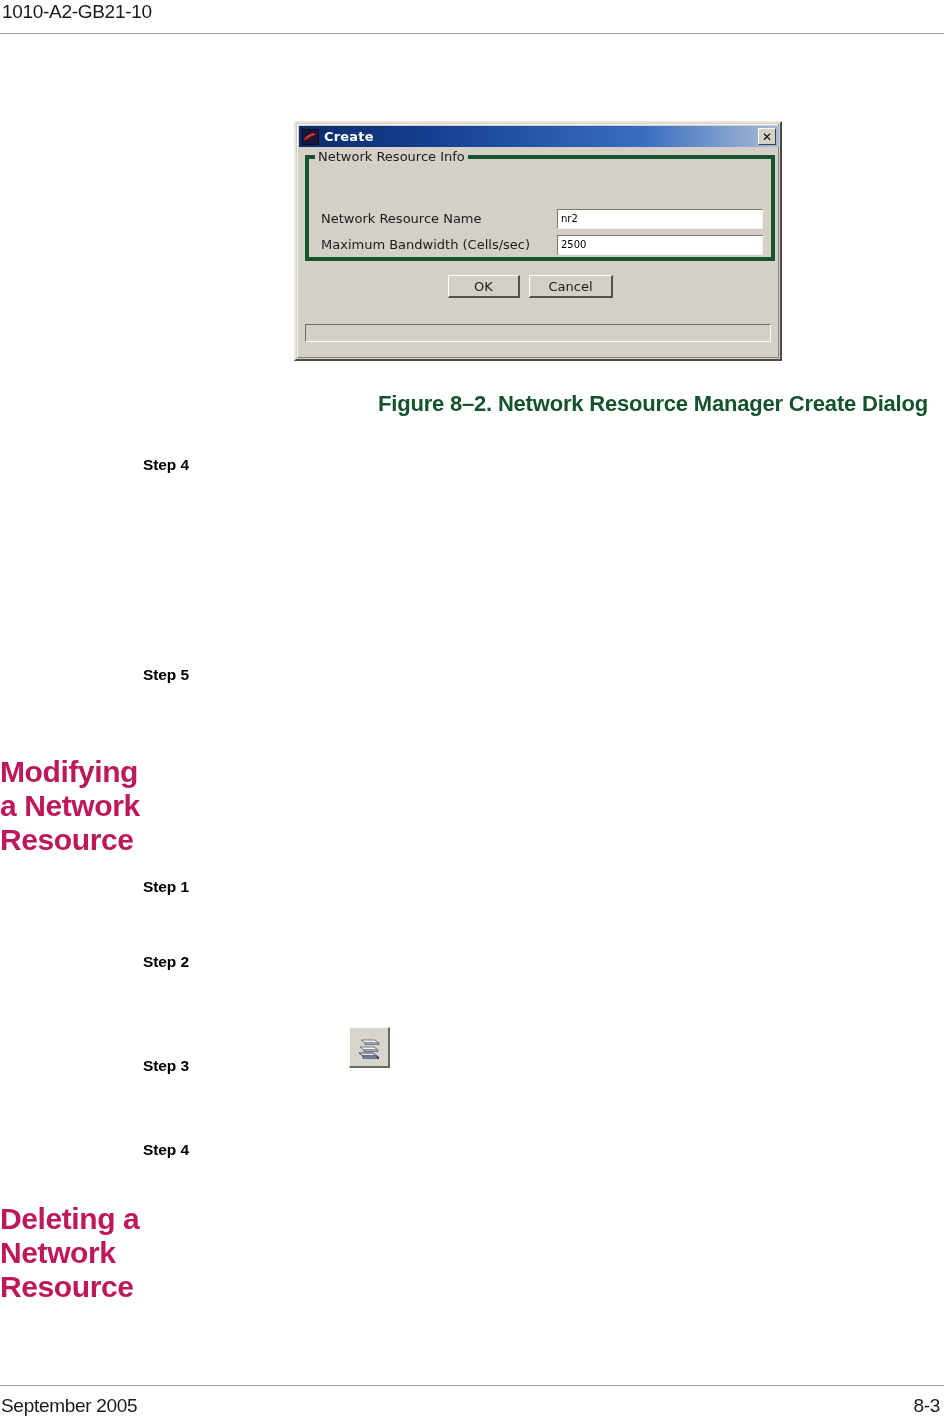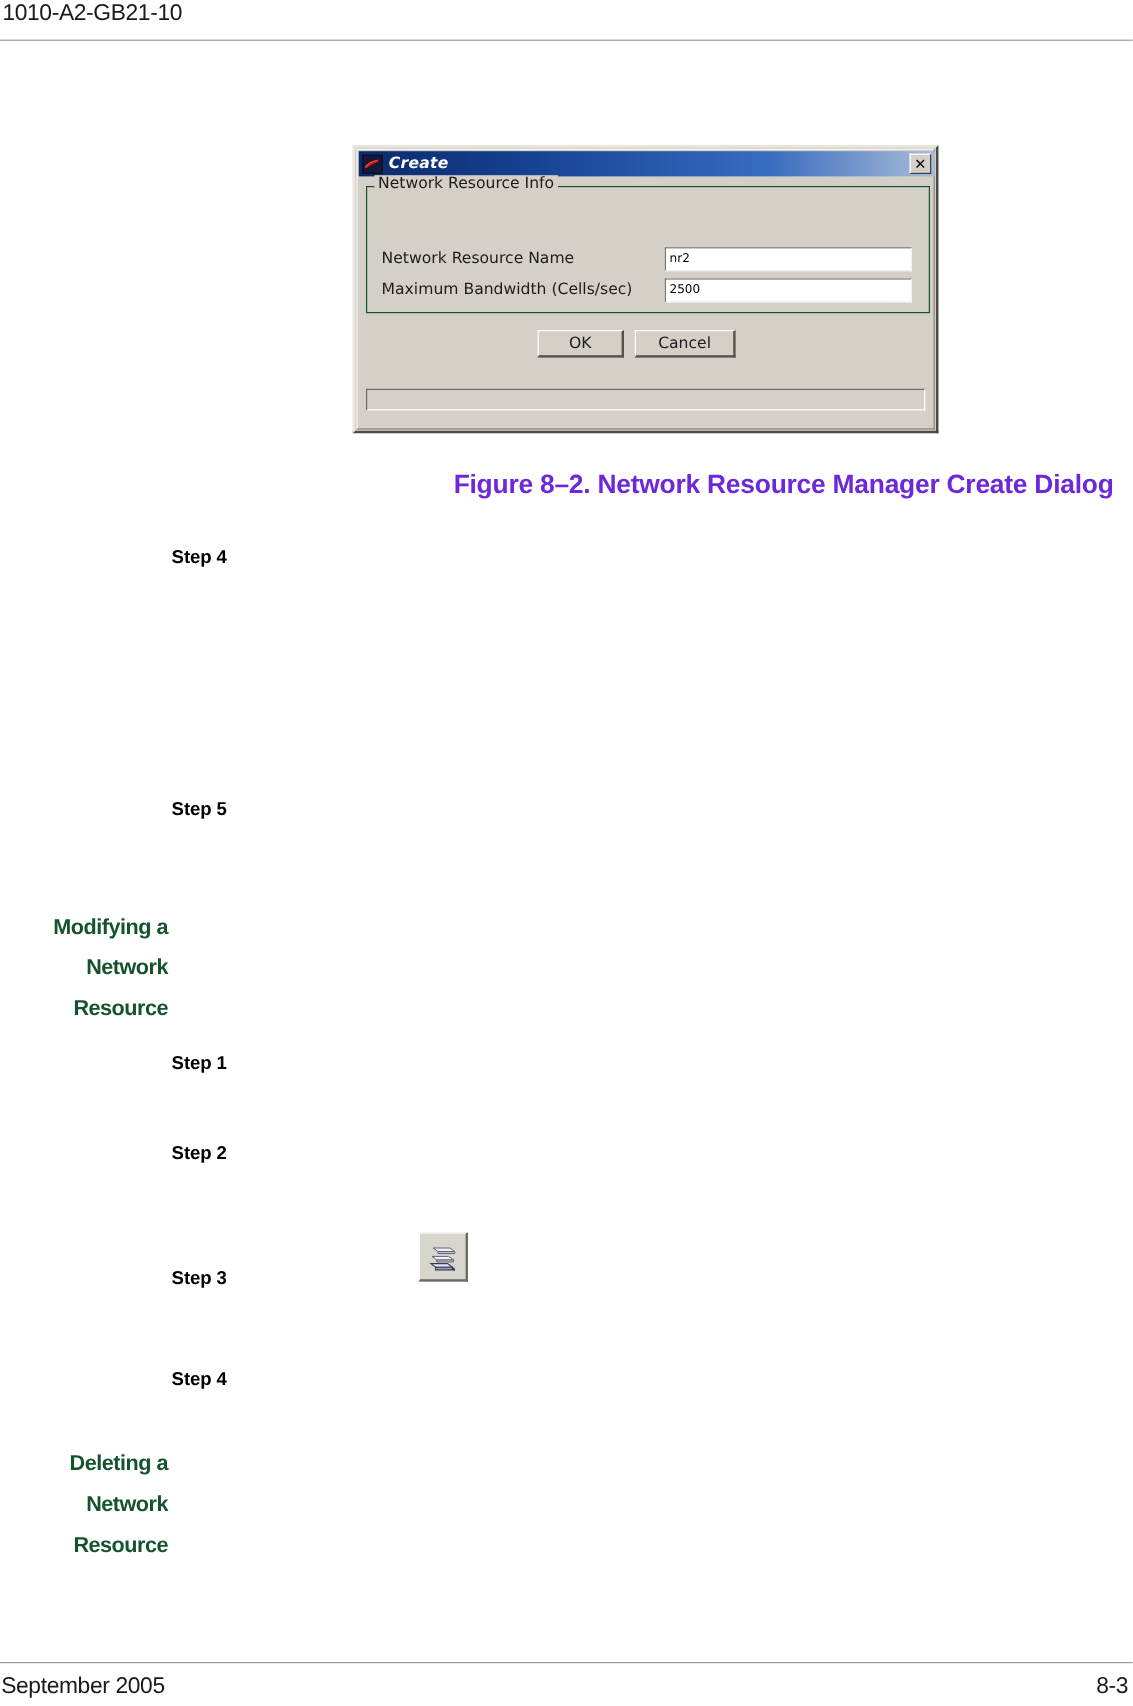--- a/index.html
+++ b/index.html
@@ -116,21 +116,20 @@
     flex: none;
   }
   .dlg-icon svg { display: block; }
   .dlg-title-text {
     margin-left: 5px;
     color: #ffffff;
     font-size: 13px;
     font-weight: bold;
     letter-spacing: 0.2px;
     white-space: nowrap;
-    font-style: italic;
   }
   .dlg-close-btn {
     position: absolute;
     right: 3px;
     top: 2px;
     width: 18px;
     height: 17px;
     background: #d4d0c8;
     border-top: 1px solid #ffffff;
     border-left: 1px solid #ffffff;
@@ -147,21 +146,21 @@
     font-family: "DejaVu Sans", sans-serif;
   }
 
   
   .dlg-groupbox {
     position: absolute;
     left: 9px;
     top: 32px;
     width: 470px;
     height: 106px;
-    border: 1px solid #14532d;
+    border: 4px solid #14532d;
     box-sizing: border-box;
   }
   .dlg-groupbox-legend {
     position: absolute;
     left: 6px;
     top: -10px;
     padding: 0 3px;
     background: #d4d0c8;
     font-size: 13px;
     color: #1b1b1b;
@@ -246,45 +245,44 @@
   
   #figure-caption {
     position: absolute;
     left: 0;
     top: 391px;
     width: 928px;
     text-align: right;
     font-size: 22px;
     font-weight: bold;
     letter-spacing: -0.2px;
-    color: #6d28d9;
+    color: #14532d;
   }
 
   
   .step-label {
     position: absolute;
     left: 143px;
     font-size: 15.5px;
     font-weight: bold;
     letter-spacing: -0.1px;
     color: #000000;
     white-space: nowrap;
   }
 
   
   .section-heading {
     position: absolute;
     left: 0px;
     width: 140px;
-    font-size: 18px;
+    font-size: 30px;
     font-weight: bold;
     line-height: 34px;
     letter-spacing: -0.4px;
-    color: #14532d;
-    text-align: right;
+    color: #be185d;
   }
 
   
   #toolbar-icon-button {
     position: absolute;
     left: 349px;
     top: 1027px;
     width: 41px;
     height: 41px;
     background: #d8d5cd;

